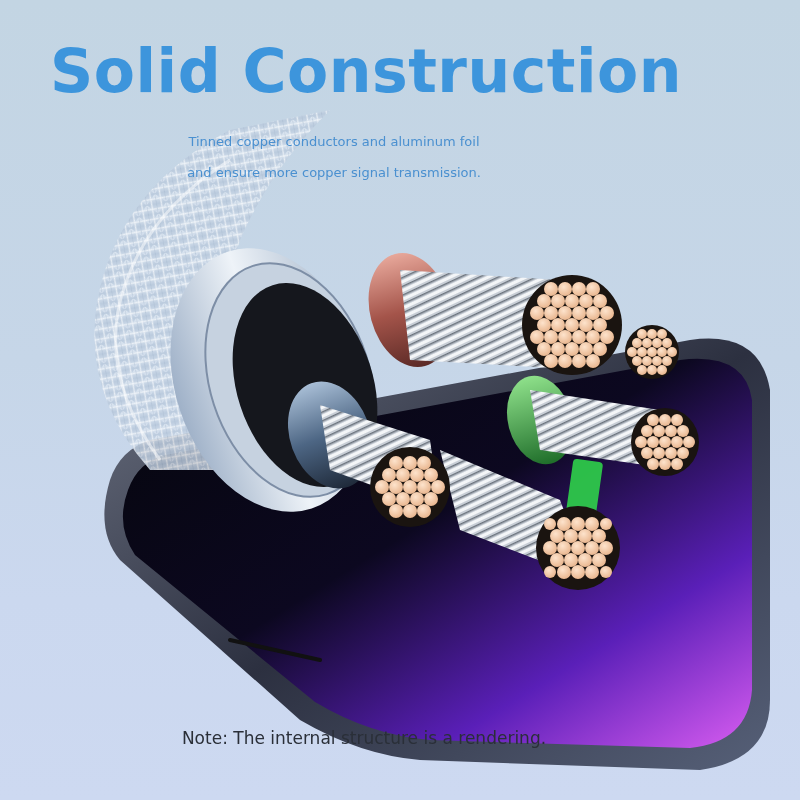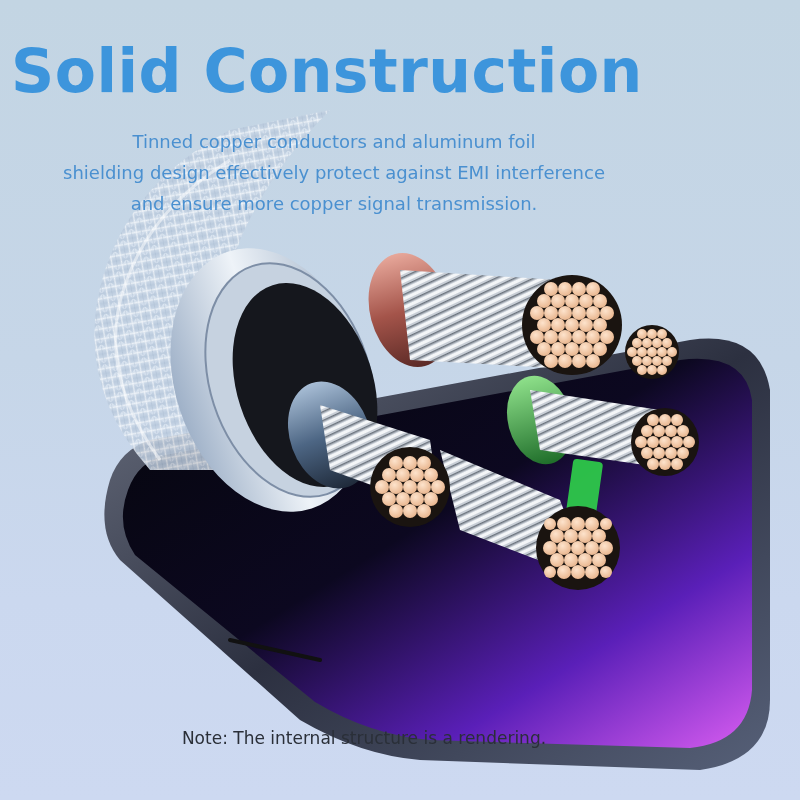--- a/index.html
+++ b/index.html
@@ -3,33 +3,34 @@
   <meta charset="utf-8">
   <style>
     * { margin: 0; padding: 0; box-sizing: border-box; }
     html, body { width: 800px; height: 800px; overflow: hidden; }
     body {
       position: relative;
       background: linear-gradient(180deg, #c3d5e3 0%, #c6d6e8 45%, #cbd8ef 75%, #cdd9f1 100%);
       font-family: "DejaVu Sans", "Liberation Sans", sans-serif;
     }
     .headline {
-      position: absolute; top: 36px; left: 11px; width: 732px;
+      position: absolute; top: 36px; left: 0; width: 732px;
+      text-align: center;
       font-family: "DejaVu Sans", sans-serif;
       font-weight: bold;
       font-size: 60px;
       letter-spacing: 0.5px;
       color: #3d95dc;
       z-index: 5;
     }
     .subtext {
       position: absolute; top: 126px; left: 0; width: 668px;
       text-align: center;
       font-family: "DejaVu Sans", sans-serif;
-      font-size: 18px;
+      font-size: 13px;
       line-height: 31px;
       color: #4a90d0;
       z-index: 5;
     }
     .note {
       position: absolute; top: 726px; left: 0; width: 728px;
       text-align: center;
       font-family: "DejaVu Sans", sans-serif;
       font-size: 17px;
       line-height: 25px;
@@ -286,19 +287,18 @@
           <circle cx="-28" cy="-24" r="6"></circle>
       </g>
     </g>
   </g>
 </svg>
 
 <h1 class="headline">Solid Construction</h1>
 
 <div class="subtext">
   <div>Tinned copper conductors and aluminum foil</div>
-  <div>shielding design effectively protect against EMI interference</div>
   <div>and ensure more copper signal transmission.</div>
 </div>
 
 <div class="note">
   <div>Note: The internal structure is a rendering.</div>
 </div>
 
 </body></html>

